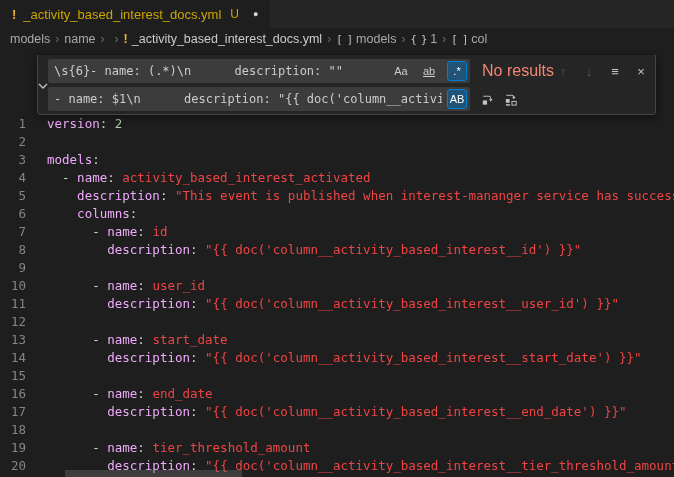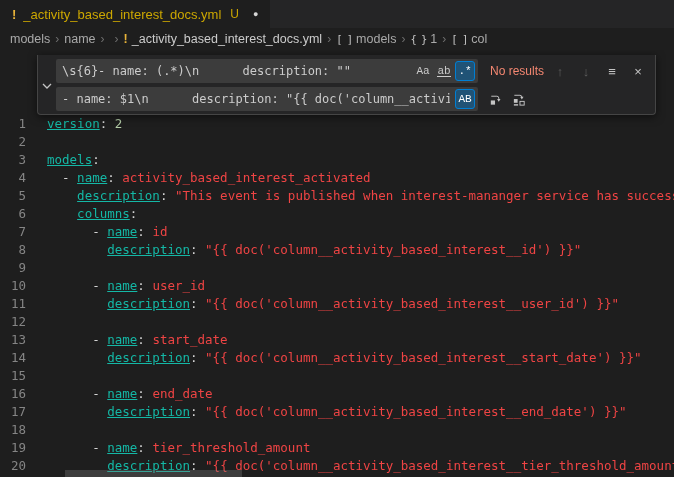--- a/index.html
+++ b/index.html
@@ -36,40 +36,40 @@
   .fw-toggle { width:18px; display:flex; align-items:center; justify-content:center; cursor:pointer; }
   .fw-body { flex:1; padding:4px 8px 4px 0; display:flex; flex-direction:column; gap:4px; }
   .fw-row { display:flex; align-items:center; height:24px; }
   .fw-input { position:relative; width:422px; height:24px; background:#3c3c3c; border-radius:2px;
               display:flex; align-items:center; overflow:hidden; }
   .fw-input input { background:transparent; border:none; outline:none; color:#cccccc;
                     font-family:"DejaVu Sans Mono", monospace; font-size:12px;
                     padding:0 6px; width:100%; height:100%; }
   .find-input input { padding-right:72px; }
   .replace-input input { padding-right:28px; }
-  .fw-opts { position:absolute; right:3px; top:2px; display:flex; gap:1px; background:#3c3c3c;font-family:Liberation Mono, monospace; }
+  .fw-opts { position:absolute; right:3px; top:2px; display:flex; gap:8px; background:#3c3c3c; }
   .fw-opt { width:20px; height:20px; display:flex; align-items:center; justify-content:center;
             color:#cccccc; font-size:11px; border-radius:3px; border:1px solid transparent; cursor:pointer; }
   .fw-opt.active { background:rgba(14,99,156,.6); border-color:#007fd4; color:#ffffff; }
   .ww { border-bottom:1px solid currentColor; line-height:10px; }
-  .fw-results { color:#f48771; font-size:12px; margin-left:12px; white-space:nowrap; }
+  .fw-results { color:#f48771; font-size:16px; margin-left:12px; white-space:nowrap; }
   .fw-nav { margin-left:auto; display:flex; align-items:center; gap:8px; }
   .fw-icon { width:18px; height:18px; display:flex; align-items:center; justify-content:center;
              color:#c5c5c5; font-size:13px; border-radius:3px; cursor:pointer; }
   .fw-icon.disabled { color:#5f5f5f; }
   .fw-replace-actions { display:flex; gap:6px; margin-left:8px; align-items:center; }
 
   
   .code { position:absolute; top:65px; left:0; right:0;
           font-family:"DejaVu Sans Mono", monospace; font-size:12.5px; line-height:18px;
           white-space:pre; }
   .code-line { display:flex; height:18px; }
   .gutter { width:26px; text-align:right; color:#858585; flex:none; cursor:pointer; }
   .code-text { padding-left:21px; }
-  .tok-key { color:#14b8a6;text-decoration:underline; }
+  .tok-key { color:#f0abfc; }
   .tok-punc { color:#d4d4d4; }
   .tok-str { color:#ef4444; }
   .tok-num { color:#b5cea8; }
 
   .hscroll { position:absolute; bottom:0; left:65px; width:177px; height:7px;
              background:rgba(121,121,121,.35); cursor:pointer; }
 </style>
 </head>
 <body>
 

